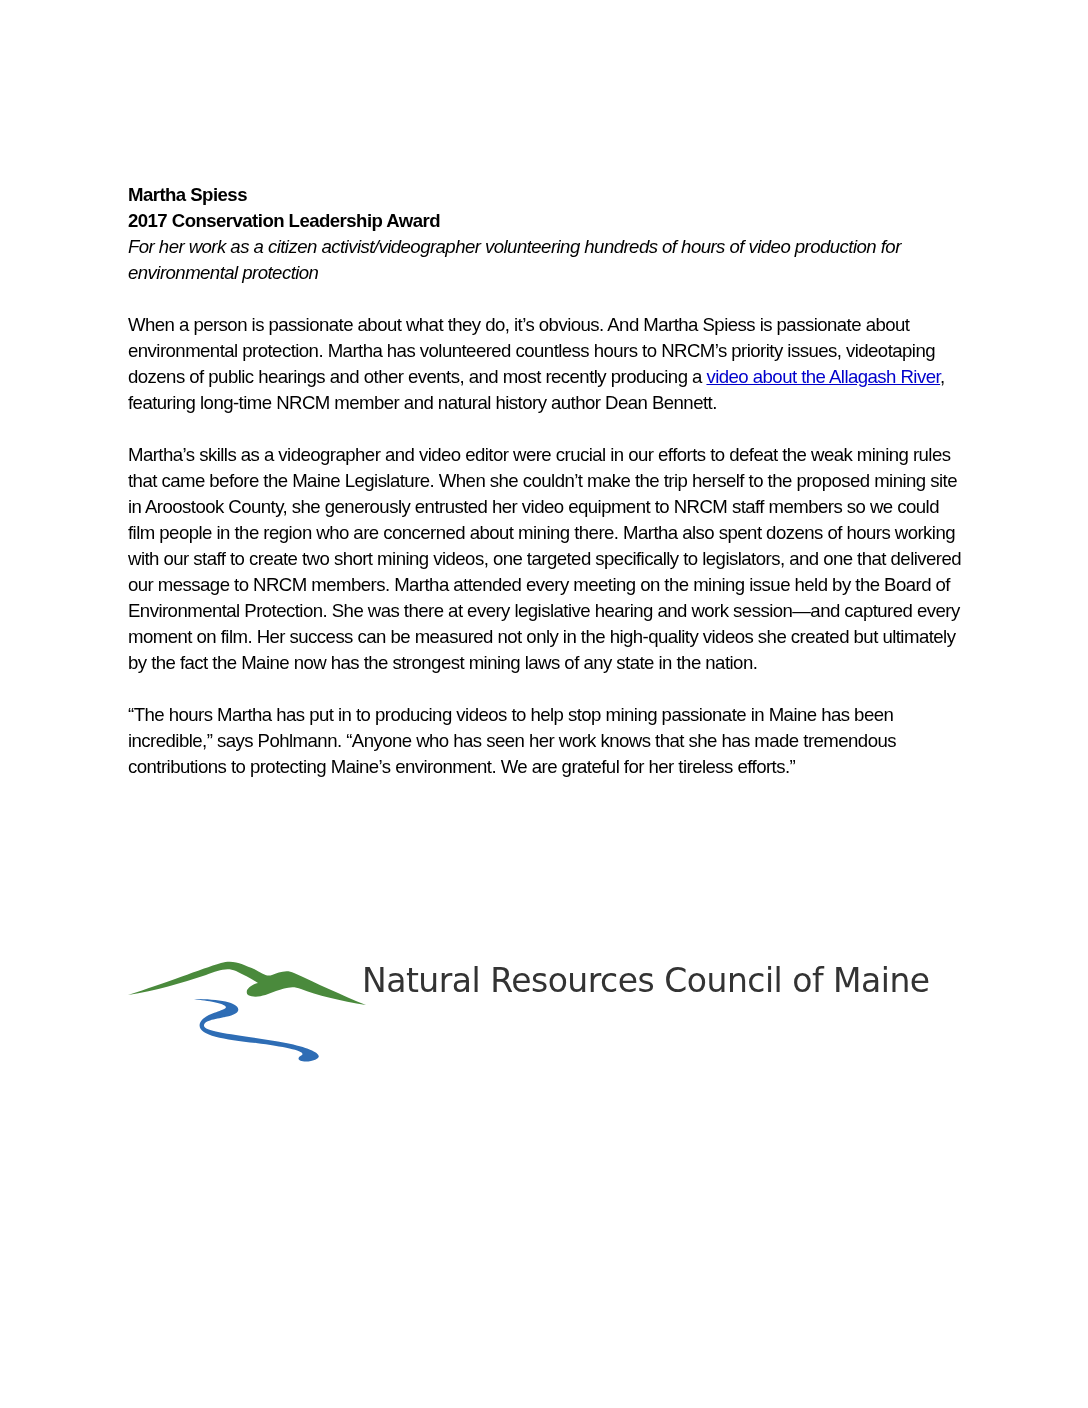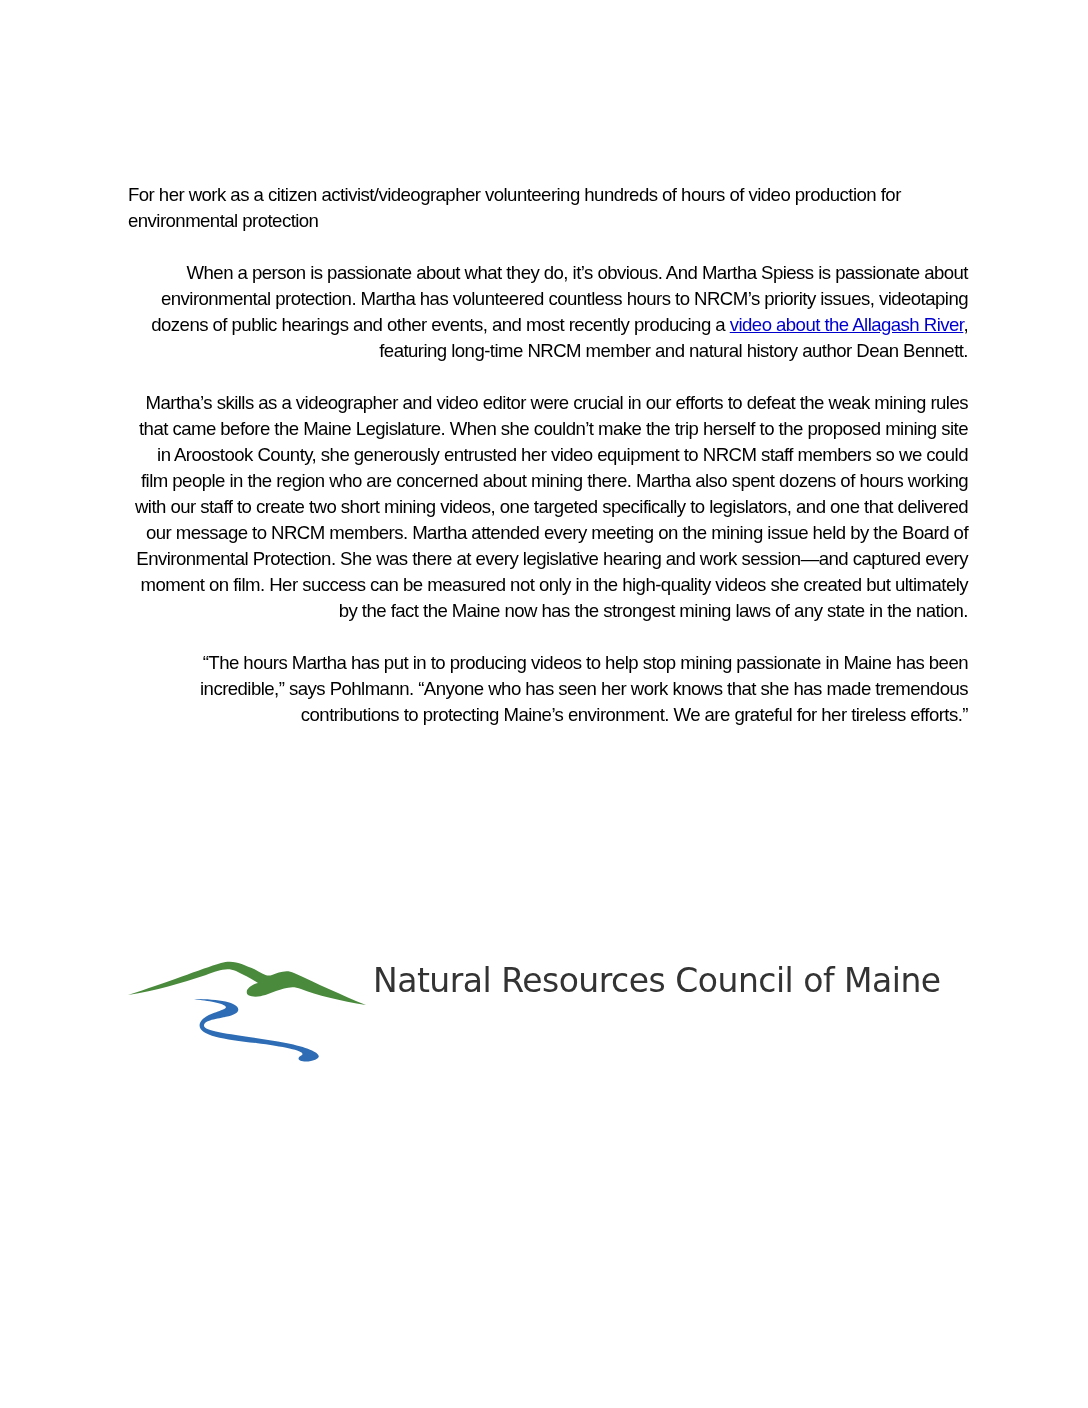--- a/index.html
+++ b/index.html
@@ -2,36 +2,38 @@
 <html><head>
 <meta charset="utf-8">
 <style>
   html, body { margin: 0; padding: 0; background: #ffffff; }
   body { width: 1088px; height: 1408px; position: relative; overflow: hidden;
          font-family: "Liberation Sans", sans-serif; color: #000; }
   .page { position: absolute; left: 128px; top: 182px; width: 840px; }
   .text { font-family: "Liberation Sans Narrow", "Liberation Sans", sans-serif;
           font-size: 18.6px; line-height: 26px; letter-spacing: -0.55px; margin: 0; }
   .bold { font-weight: bold; }
-  .italic { }
-  .para { margin-top: 26px; text-align: right; }
+  .italic { font-style: italic; }
+  .para { margin-top: 26px; }
   a.link { color: #0000cc; text-decoration: underline; }
   .logo { position: absolute; left: 126px; top: 955px; width: 840px; height: 110px; }
   .logo svg.mark { position: absolute; left: 0; top: 0; }
-  .org { position: absolute; left: 247px; top: 6px; color: #333;
+  .org { position: absolute; left: 236px; top: 6px; color: #333;
          font-family: "DejaVu Sans", sans-serif; }
   .org-name { font-size: 33px; letter-spacing: -0.5px; line-height: 40px; }
   .org-line { font-size: 23px; line-height: 29px; letter-spacing: -0.3px; }
   .org-line2 { font-size: 21px; line-height: 26px; color: #444; }
   .dot { color: #2e6db5; }
 </style>
 </head>
 <body>
 
 <div class="page">
+  <p class="text bold">Martha Spiess</p>
+  <p class="text bold">2017 Conservation Leadership Award</p>
   <p class="text italic">For her work as a citizen activist/videographer volunteering hundreds of hours of video production for environmental protection</p>
 
   <p class="text para"><span>When a person is passionate about what they do, it’s obvious. And Martha Spiess is passionate about environmental protection. Martha has volunteered countless hours to NRCM’s priority issues, videotaping dozens of public hearings and other events, and most recently producing a </span><a class="link" href="#">video about the Allagash River</a><span>, featuring long-time NRCM member and natural history author Dean Bennett.</span></p>
 
   <p class="text para">Martha’s skills as a videographer and video editor were crucial in our efforts to defeat the weak mining rules that came before the Maine Legislature. When she couldn’t make the trip herself to the proposed mining site in Aroostook County, she generously entrusted her video equipment to NRCM staff members so we could film people in the region who are concerned about mining there. Martha also spent dozens of hours working with our staff to create two short mining videos, one targeted specifically to legislators, and one that delivered our message to NRCM members. Martha attended every meeting on the mining issue held by the Board of Environmental Protection. She was there at every legislative hearing and work session—and captured every moment on film. Her success can be measured not only in the high-quality videos she created but ultimately by the fact the Maine now has the strongest mining laws of any state in the nation.</p>
 
   <p class="text para">“The hours Martha has put in to producing videos to help stop mining passionate in Maine has been incredible,” says Pohlmann. “Anyone who has seen her work knows that she has made tremendous contributions to protecting Maine’s environment. We are grateful for her tireless efforts.”</p>
 </div>
 
 <div class="logo">

